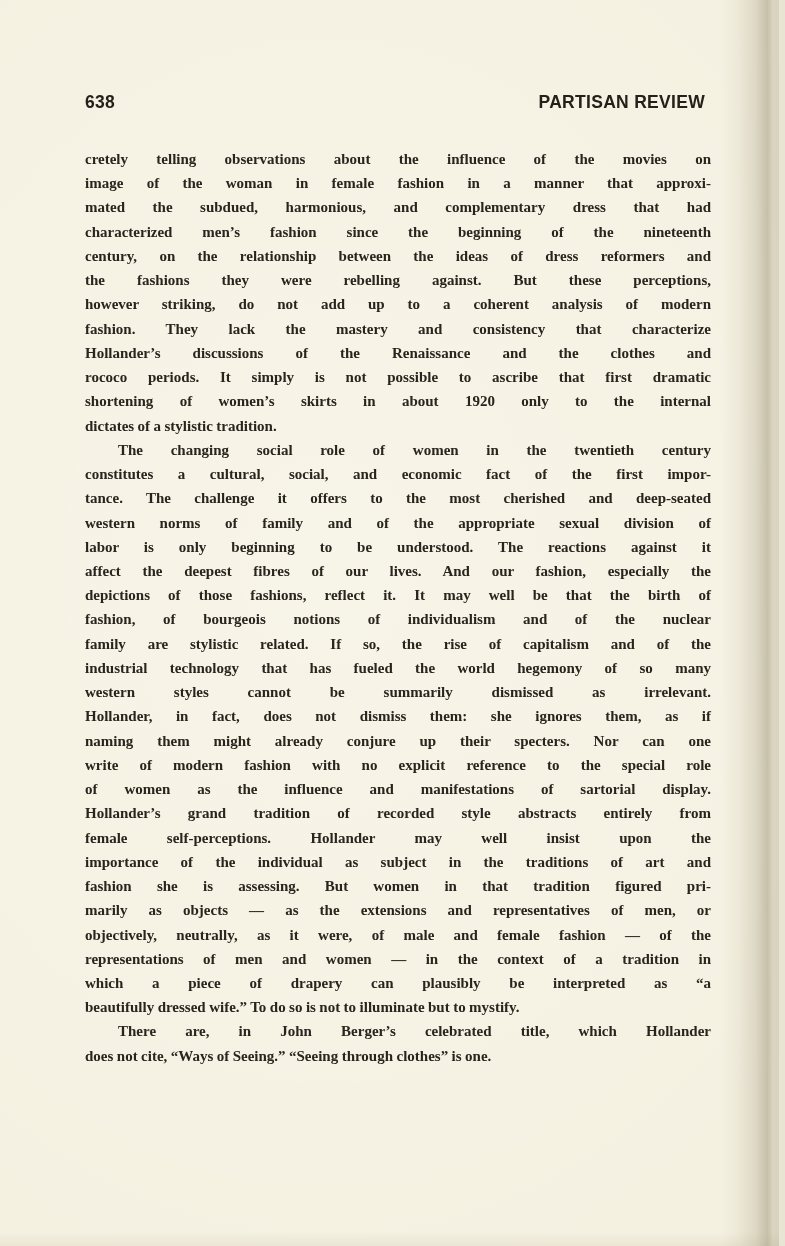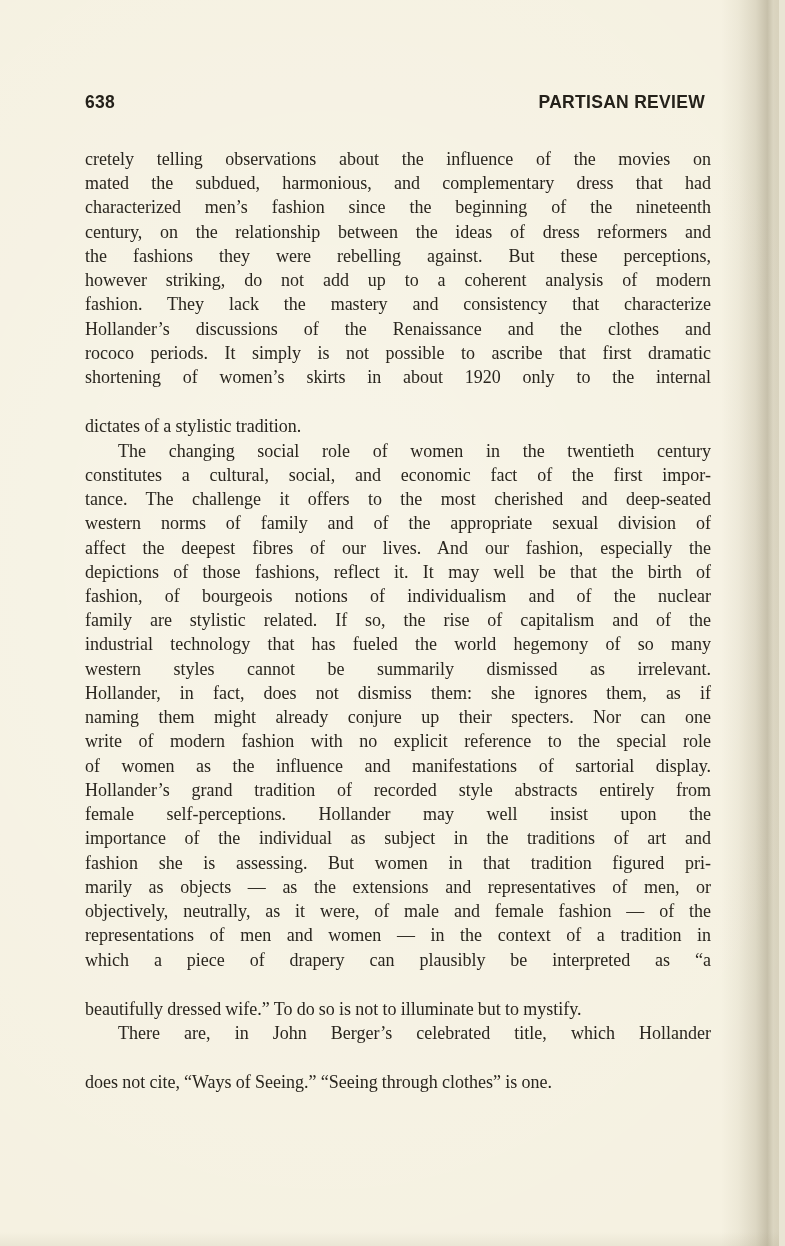--- a/index.html
+++ b/index.html
@@ -54,63 +54,65 @@
     font-weight: bold;
     font-size: 17.5px;
     letter-spacing: 0.3px;
     color: #24211a;
   }
   .text-block {
     position: absolute;
     top: 147px;
     left: 85px;
     width: 626px;
-    font-size: 18px;
+    font-size: 15px;
     line-height: 24.23px;
     color: #29251e;
     word-spacing: -0.3px;
+    font-weight: bold;
   }
   .text-block .line {
     text-align: justify;
     text-align-last: justify;
   }
   .text-block .line.para-end {
     text-align-last: left;
-    margin-top: 25px;
   }
   .text-block .line.para-start {
     text-indent: 33px;
   }
 </style>
 </head>
 <body>
 
 <div class="page">
 
   <div class="running-head">
     <span>638</span>
     <span>PARTISAN REVIEW</span>
   </div>
 
   <div class="text-block" id="text-block">
       <div class="line">cretely telling observations about the influence of the movies on</div>
+      <div class="line">image of the woman in female fashion in a manner that approxi-</div>
       <div class="line">mated the subdued, harmonious, and complementary dress that had</div>
       <div class="line">characterized men’s fashion since the beginning of the nineteenth</div>
       <div class="line">century, on the relationship between the ideas of dress reformers and</div>
       <div class="line">the fashions they were rebelling against. But these perceptions,</div>
       <div class="line">however striking, do not add up to a coherent analysis of modern</div>
       <div class="line">fashion. They lack the mastery and consistency that characterize</div>
       <div class="line">Hollander’s discussions of the Renaissance and the clothes and</div>
       <div class="line">rococo periods. It simply is not possible to ascribe that first dramatic</div>
       <div class="line">shortening of women’s skirts in about 1920 only to the internal</div>
       <div class="line para-end">dictates of a stylistic tradition.</div>
       <div class="line para-start">The changing social role of women in the twentieth century</div>
       <div class="line">constitutes a cultural, social, and economic fact of the first impor-</div>
       <div class="line">tance. The challenge it offers to the most cherished and deep-seated</div>
       <div class="line">western norms of family and of the appropriate sexual division of</div>
+      <div class="line">labor is only beginning to be understood. The reactions against it</div>
       <div class="line">affect the deepest fibres of our lives. And our fashion, especially the</div>
       <div class="line">depictions of those fashions, reflect it. It may well be that the birth of</div>
       <div class="line">fashion, of bourgeois notions of individualism and of the nuclear</div>
       <div class="line">family are stylistic related. If so, the rise of capitalism and of the</div>
       <div class="line">industrial technology that has fueled the world hegemony of so many</div>
       <div class="line">western styles cannot be summarily dismissed as irrelevant.</div>
       <div class="line">Hollander, in fact, does not dismiss them: she ignores them, as if</div>
       <div class="line">naming them might already conjure up their specters. Nor can one</div>
       <div class="line">write of modern fashion with no explicit reference to the special role</div>
       <div class="line">of women as the influence and manifestations of sartorial display.</div>

